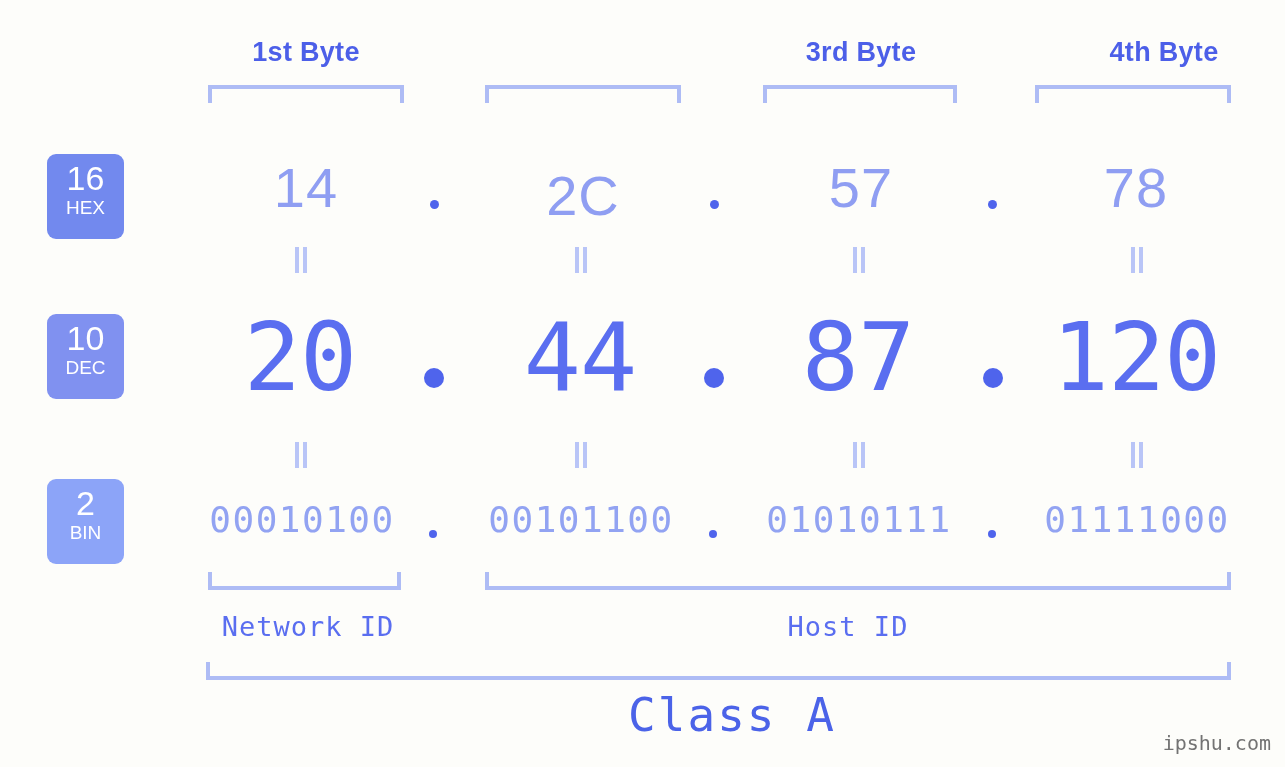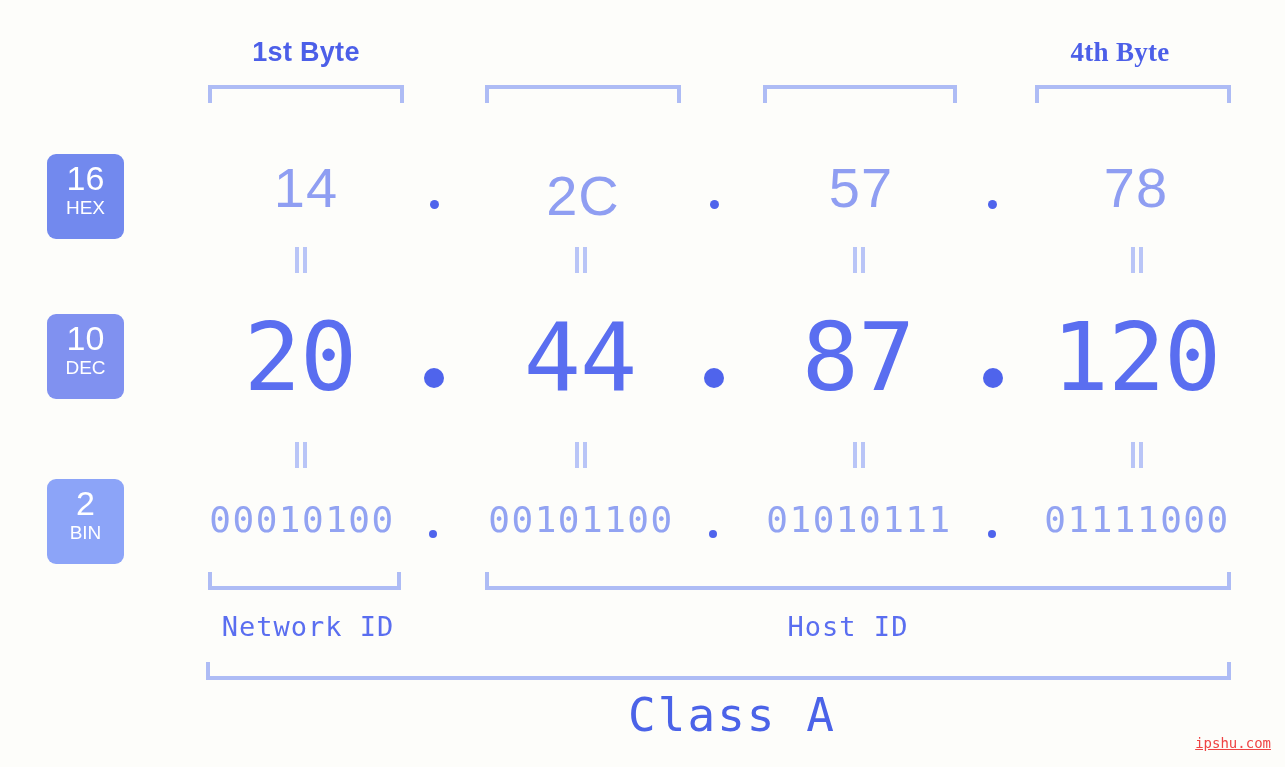--- a/index.html
+++ b/index.html
@@ -155,34 +155,34 @@
     color: #4b63e8;
     white-space: nowrap;
     letter-spacing: 2px;
   }
 
   .watermark {
     position: absolute;
     right: 14px;
     bottom: 14px;
     font-family: "DejaVu Sans Mono", monospace;
-    font-size: 14px;
+    font-size: 20px;
     line-height: 20px;
-    color: #ef4444;
-    white-space: nowrap;
-    text-decoration: underline;
+    color: #737373;
+    white-space: nowrap;
   }
 </style>
 </head>
 <body>
 
 <div class="canvas">
 
   <div class="byte-label" style="left:206px; width:200px;">1st Byte</div>
-  <div class="byte-label" style="left:1020px; width:200px;font-family:Liberation Serif, serif;">4th Byte</div>
+  <div class="byte-label" style="left:761px; width:200px;">3rd Byte</div>
+  <div class="byte-label" style="left:1064px; width:200px;">4th Byte</div>
 
   <div class="bracket bracket-down" style="left:208px; width:196px; top:85px;"></div>
   <div class="bracket bracket-down" style="left:485px; width:196px; top:85px;"></div>
   <div class="bracket bracket-down" style="left:763px; width:194px; top:85px;"></div>
   <div class="bracket bracket-down" style="left:1035px; width:196px; top:85px;"></div>
 
   <div class="badge" style="top:154px; height:85px; background:#7289ee;">
     <span class="num">16</span>
     <span class="word">HEX</span>
   </div>

